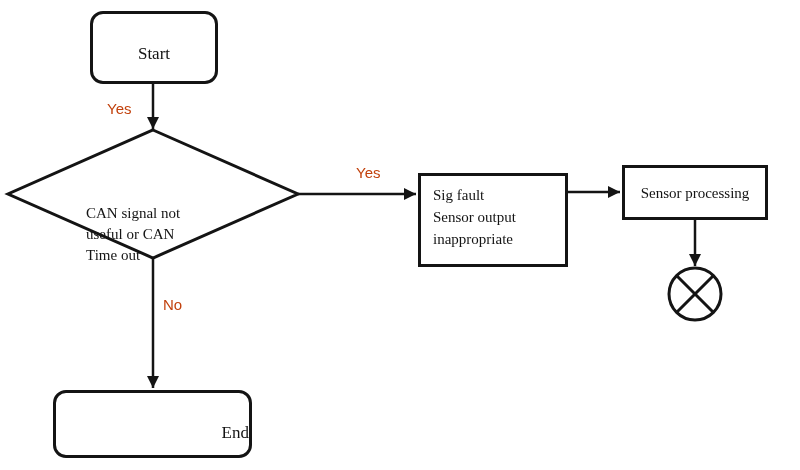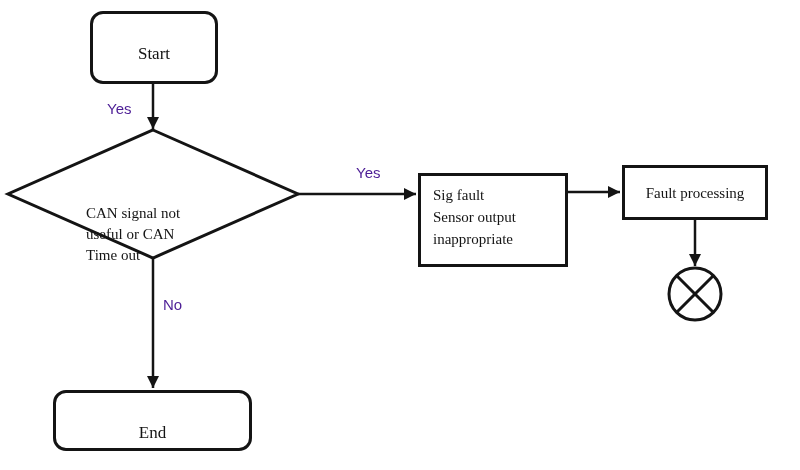--- a/index.html
+++ b/index.html
@@ -35,21 +35,21 @@
     padding-top: 30px;
   }
   .process {
     font-size: 15px;
     line-height: 22px;
   }
   .node-label {
     white-space: pre-line;
   }
   #start-node  { left: 90px;  top: 11px;  width: 128px; height: 73px; }
-  #end-node    { left: 53px;  top: 390px; width: 199px; height: 61px; }
+  #end-node    { left: 53px;  top: 390px; width: 199px; height: 68px; text-align: right; }
   #sig-fault-node {
     left: 418px; top: 145px; width: 150px; height: 94px;
     padding: 8px 6px 0 12px;
     margin-top: 28px;
   }
   #fault-processing-node {
     left: 622px; top: 165px; width: 146px; height: 55px;
     display: flex; align-items: center; justify-content: center;
     text-align: center;
   }
@@ -58,21 +58,21 @@
     left: 86px; top: 163px; width: 160px;
     font-size: 15px;
     line-height: 21px;
     white-space: pre-line;
     margin-top: 40px;
   }
   .edge-label {
     position: absolute;
     font-family: "Liberation Sans", sans-serif;
     font-size: 15px;
-    color: #4c1d95;
+    color: #c2410c;
   }
   #edge-label-yes-top   { left: 107px; top: 100px; }
   #edge-label-yes-right { left: 356px; top: 164px; }
   #edge-label-no        { left: 163px; top: 296px; }
 </style>
 </head>
 <body>
 
 <div id="canvas">
 
@@ -110,21 +110,21 @@
 useful or CAN
 Time out</div>
 
   <div id="sig-fault-node" class="node process">
     <span class="node-label">Sig fault
 Sensor output
 inappropriate</span>
   </div>
 
   <div id="fault-processing-node" class="node process">
-    <span class="node-label">Fault processing</span>
+    <span class="node-label">Sensor processing</span>
   </div>
 
   <div id="end-node" class="node terminator">
     <span class="node-label">End</span>
   </div>
 
   <div id="edge-label-yes-top" class="edge-label">Yes</div>
   <div id="edge-label-yes-right" class="edge-label">Yes</div>
   <div id="edge-label-no" class="edge-label">No</div>
 

